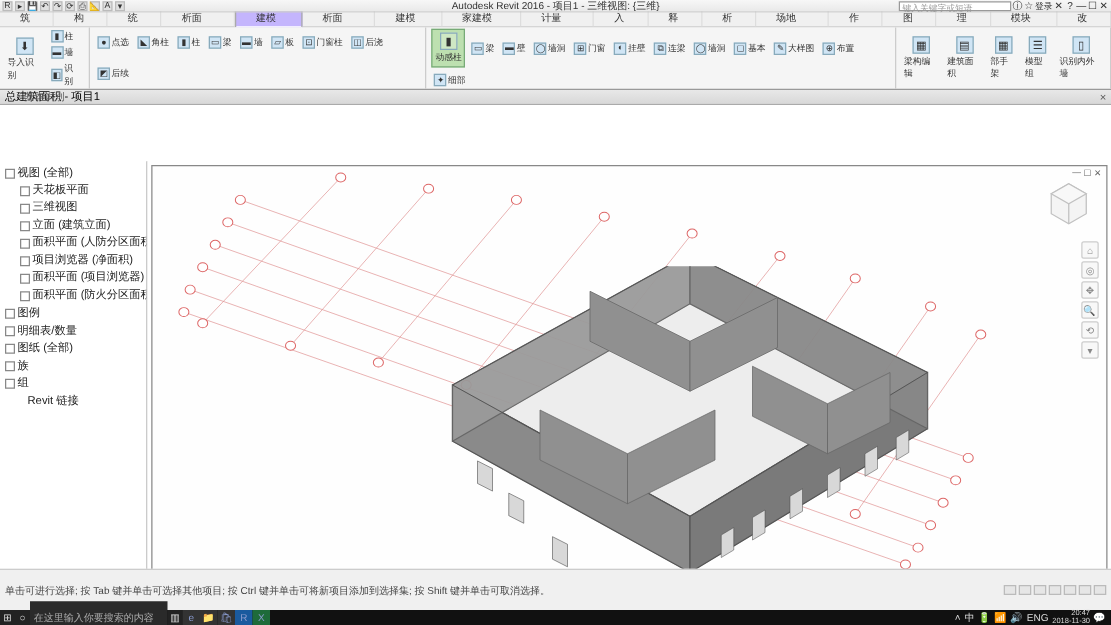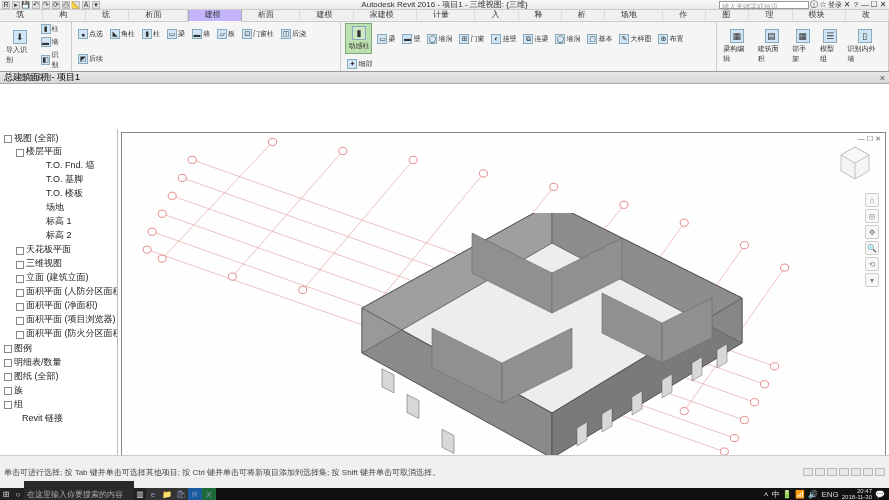--- a/index.html
+++ b/index.html
@@ -280,35 +280,25 @@
   <span>总建筑面积 - 项目1</span>
   <span class="close-x">×</span>
 </div>
 
 <div class="main">
 
   <div class="tree">
     <ul>
       <li><span>视图 (全部)</span>
         <ul>
-          <li><span>楼层平面</span>
-            <ul>
-              <li class="leaf">T.O. Fnd. 墙</li>
-              <li class="leaf">T.O. 基脚</li>
-              <li class="leaf">T.O. 楼板</li>
-              <li class="leaf">场地</li>
-              <li class="leaf">标高 1</li>
-              <li class="leaf">标高 2</li>
-            </ul>
-          </li>
           <li>天花板平面</li>
           <li>三维视图</li>
           <li>立面 (建筑立面)</li>
           <li>面积平面 (人防分区面积)</li>
-          <li>面积平面 (净面积)</li>
+          <li>项目浏览器 (净面积)</li>
           <li>面积平面 (项目浏览器)</li>
           <li>面积平面 (防火分区面积)</li>
         </ul>
       </li>
       <li>图例</li>
       <li>明细表/数量</li>
       <li>图纸 (全部)</li>
       <li>族</li>
       <li>组</li>
       <li class="leaf">Revit 链接</li>

